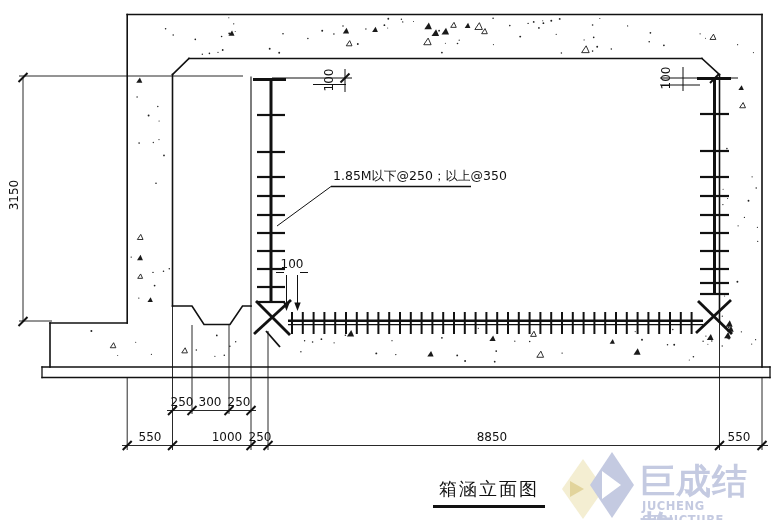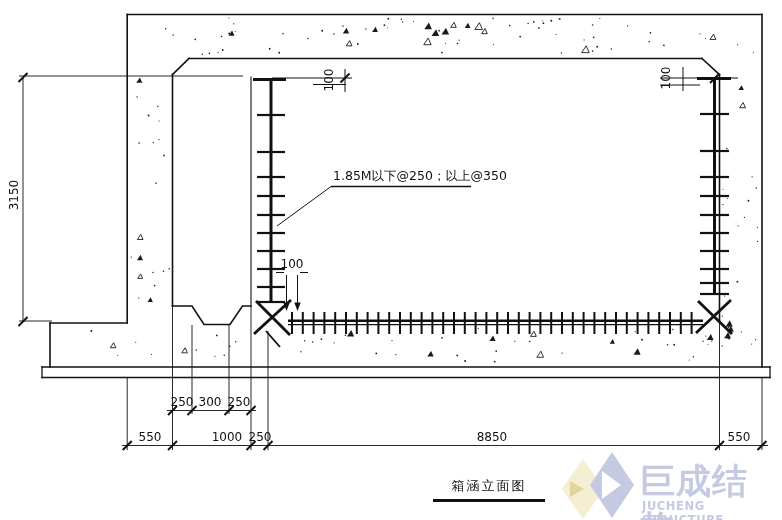--- a/index.html
+++ b/index.html
@@ -5,21 +5,21 @@
   html,body{margin:0;padding:0;background:#fff;}
   .stage{position:relative;width:782px;height:520px;background:#ffffff;overflow:hidden;
          font-family:"DejaVu Sans",sans-serif;color:#111;}
   svg{position:absolute;left:0;top:0;}
   .lbl{position:absolute;font-size:12px;line-height:1;white-space:nowrap;color:#111;
        font-family:"DejaVu Sans",sans-serif;}
   .lbl.center{text-align:center;}
   .rot{transform:rotate(-90deg);transform-origin:center center;}
   .note{font-size:12.5px;}
   .title{position:absolute;left:433px;top:477px;width:112px;text-align:center;
-         font-size:13px;letter-spacing:2px;padding-bottom:4px;border-bottom:3.5px solid #111;font-family:Liberation Serif, serif;}
+         font-size:18px;letter-spacing:2px;padding-bottom:4px;border-bottom:3.5px solid #111;font-family:Liberation Serif, serif;}
   .logo-cn{position:absolute;left:640px;top:458px;font-size:35px;font-weight:bold;
            letter-spacing:1px;color:#c4cae1;}
   .logo-en{position:absolute;left:642px;top:499px;font-size:11.5px;font-weight:bold;
            letter-spacing:0.6px;color:#c4cae1;}
 </style>
 </head>
 <body>
 
 <div class="stage">
 

